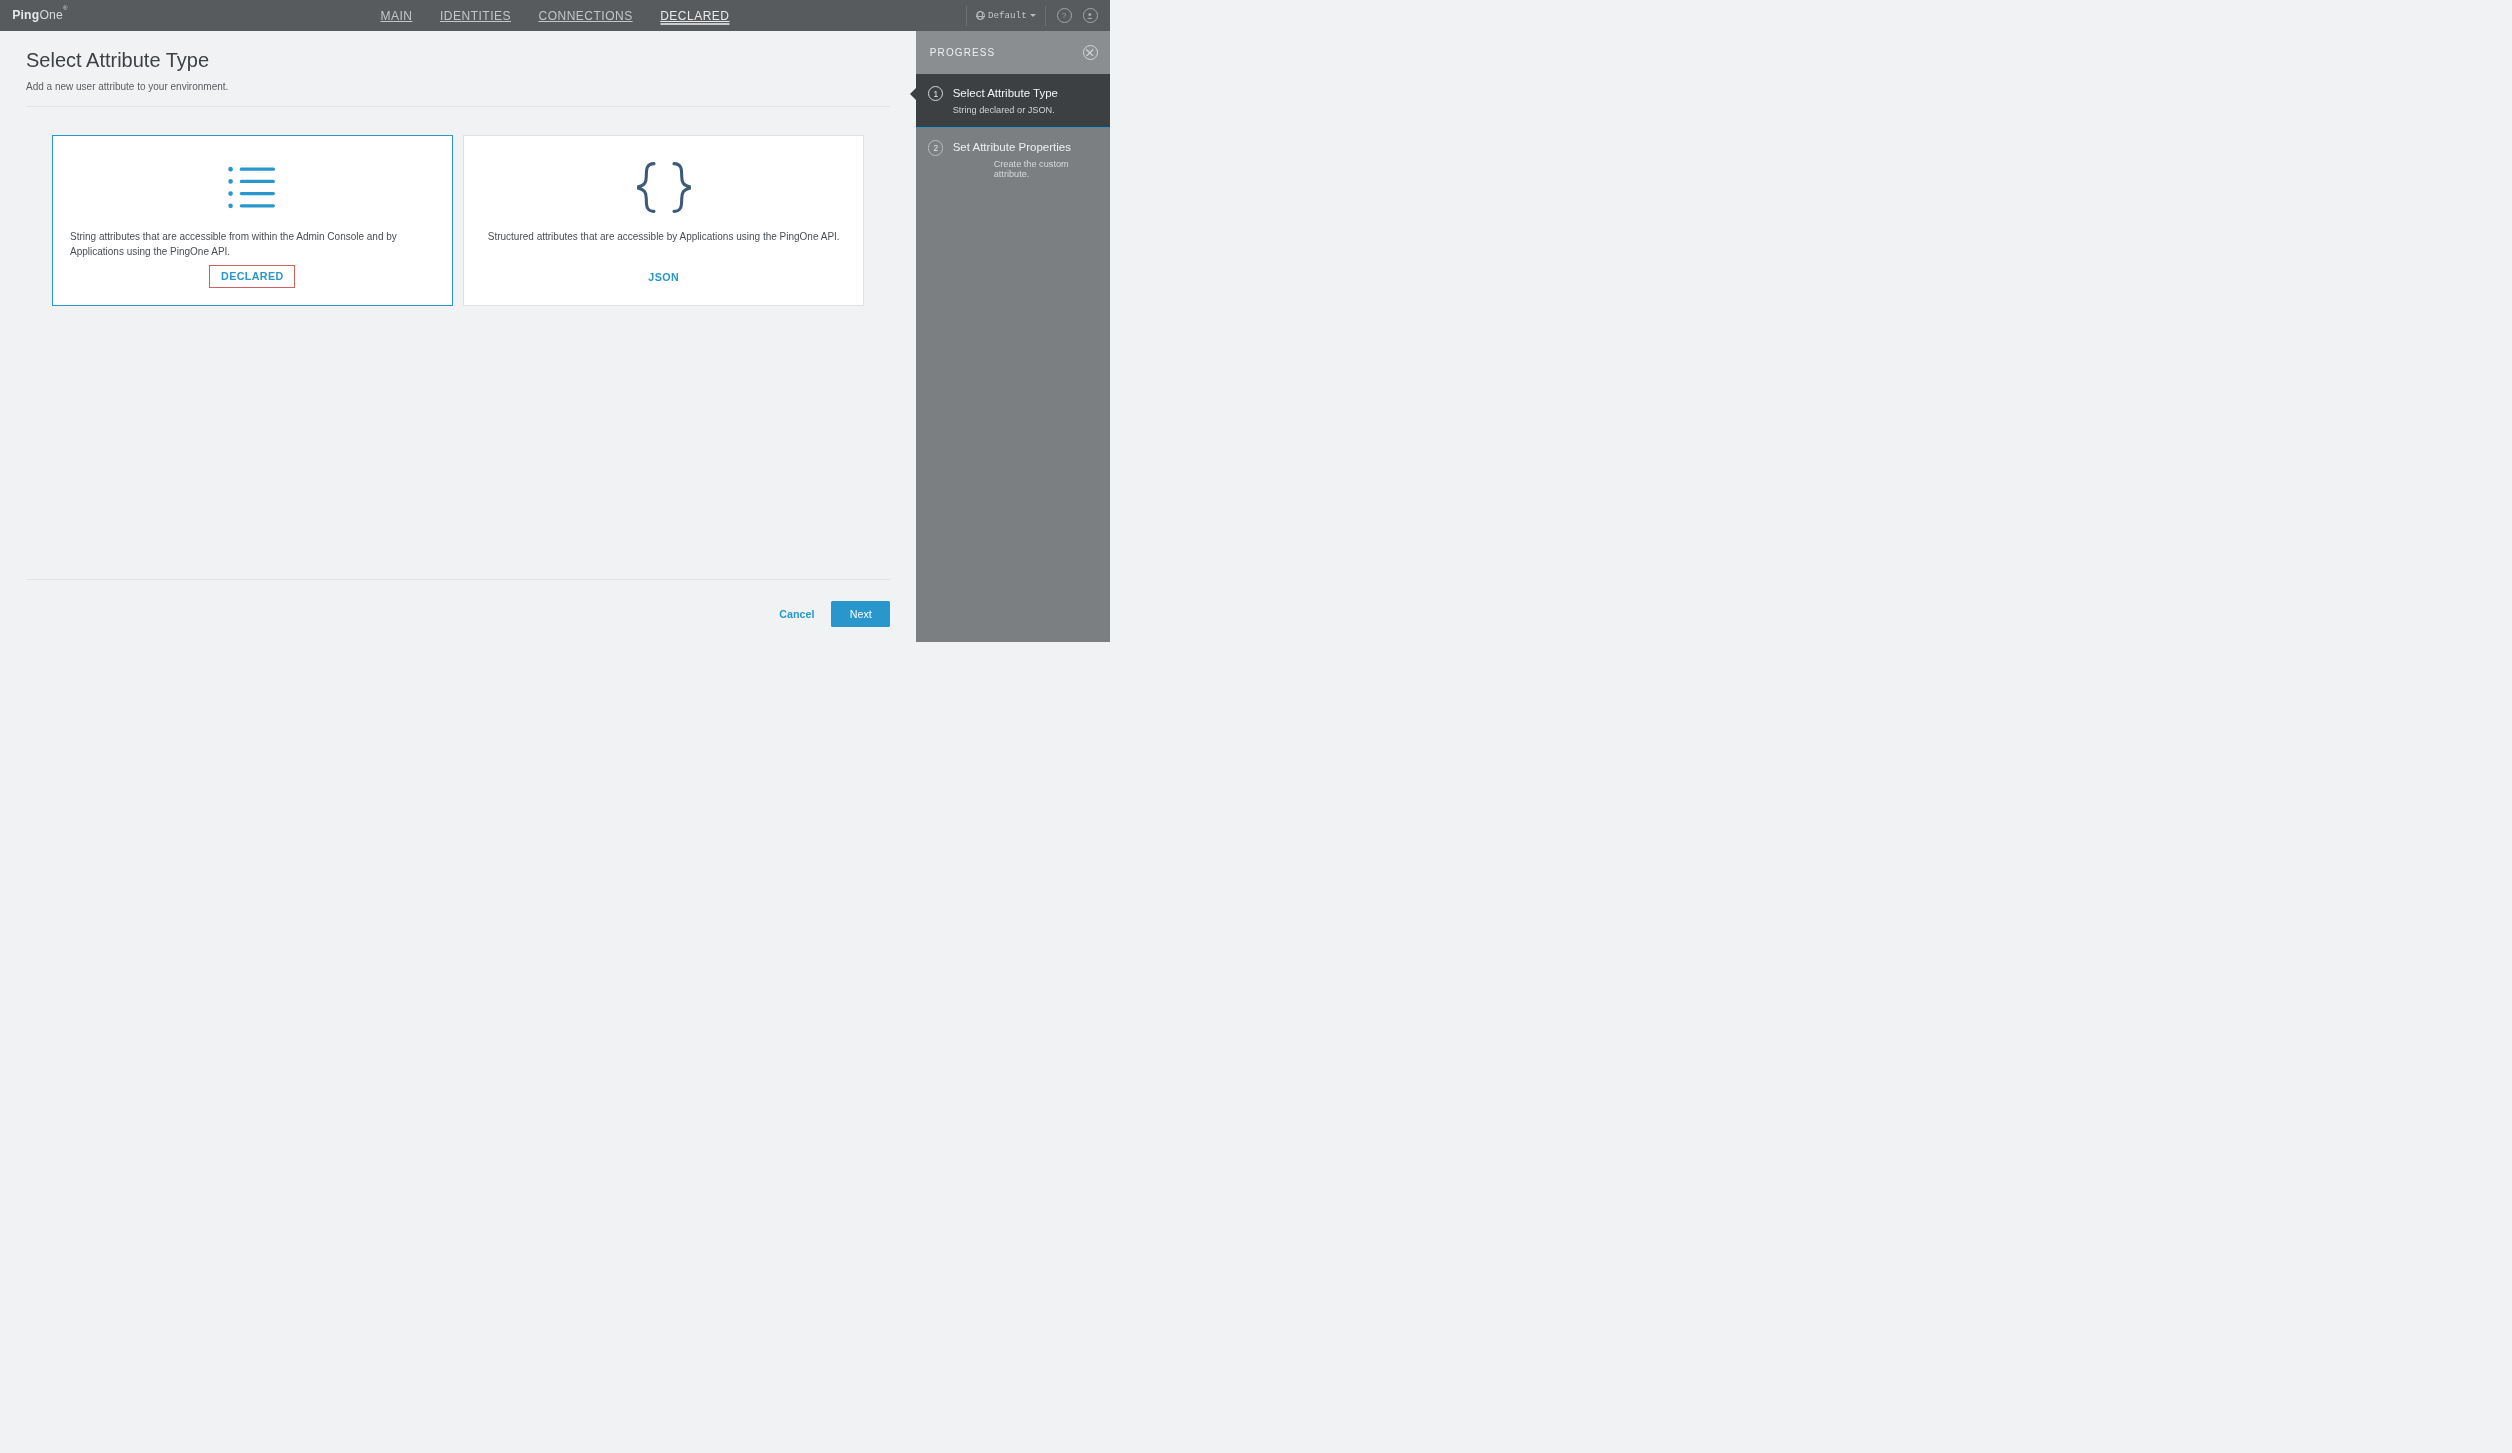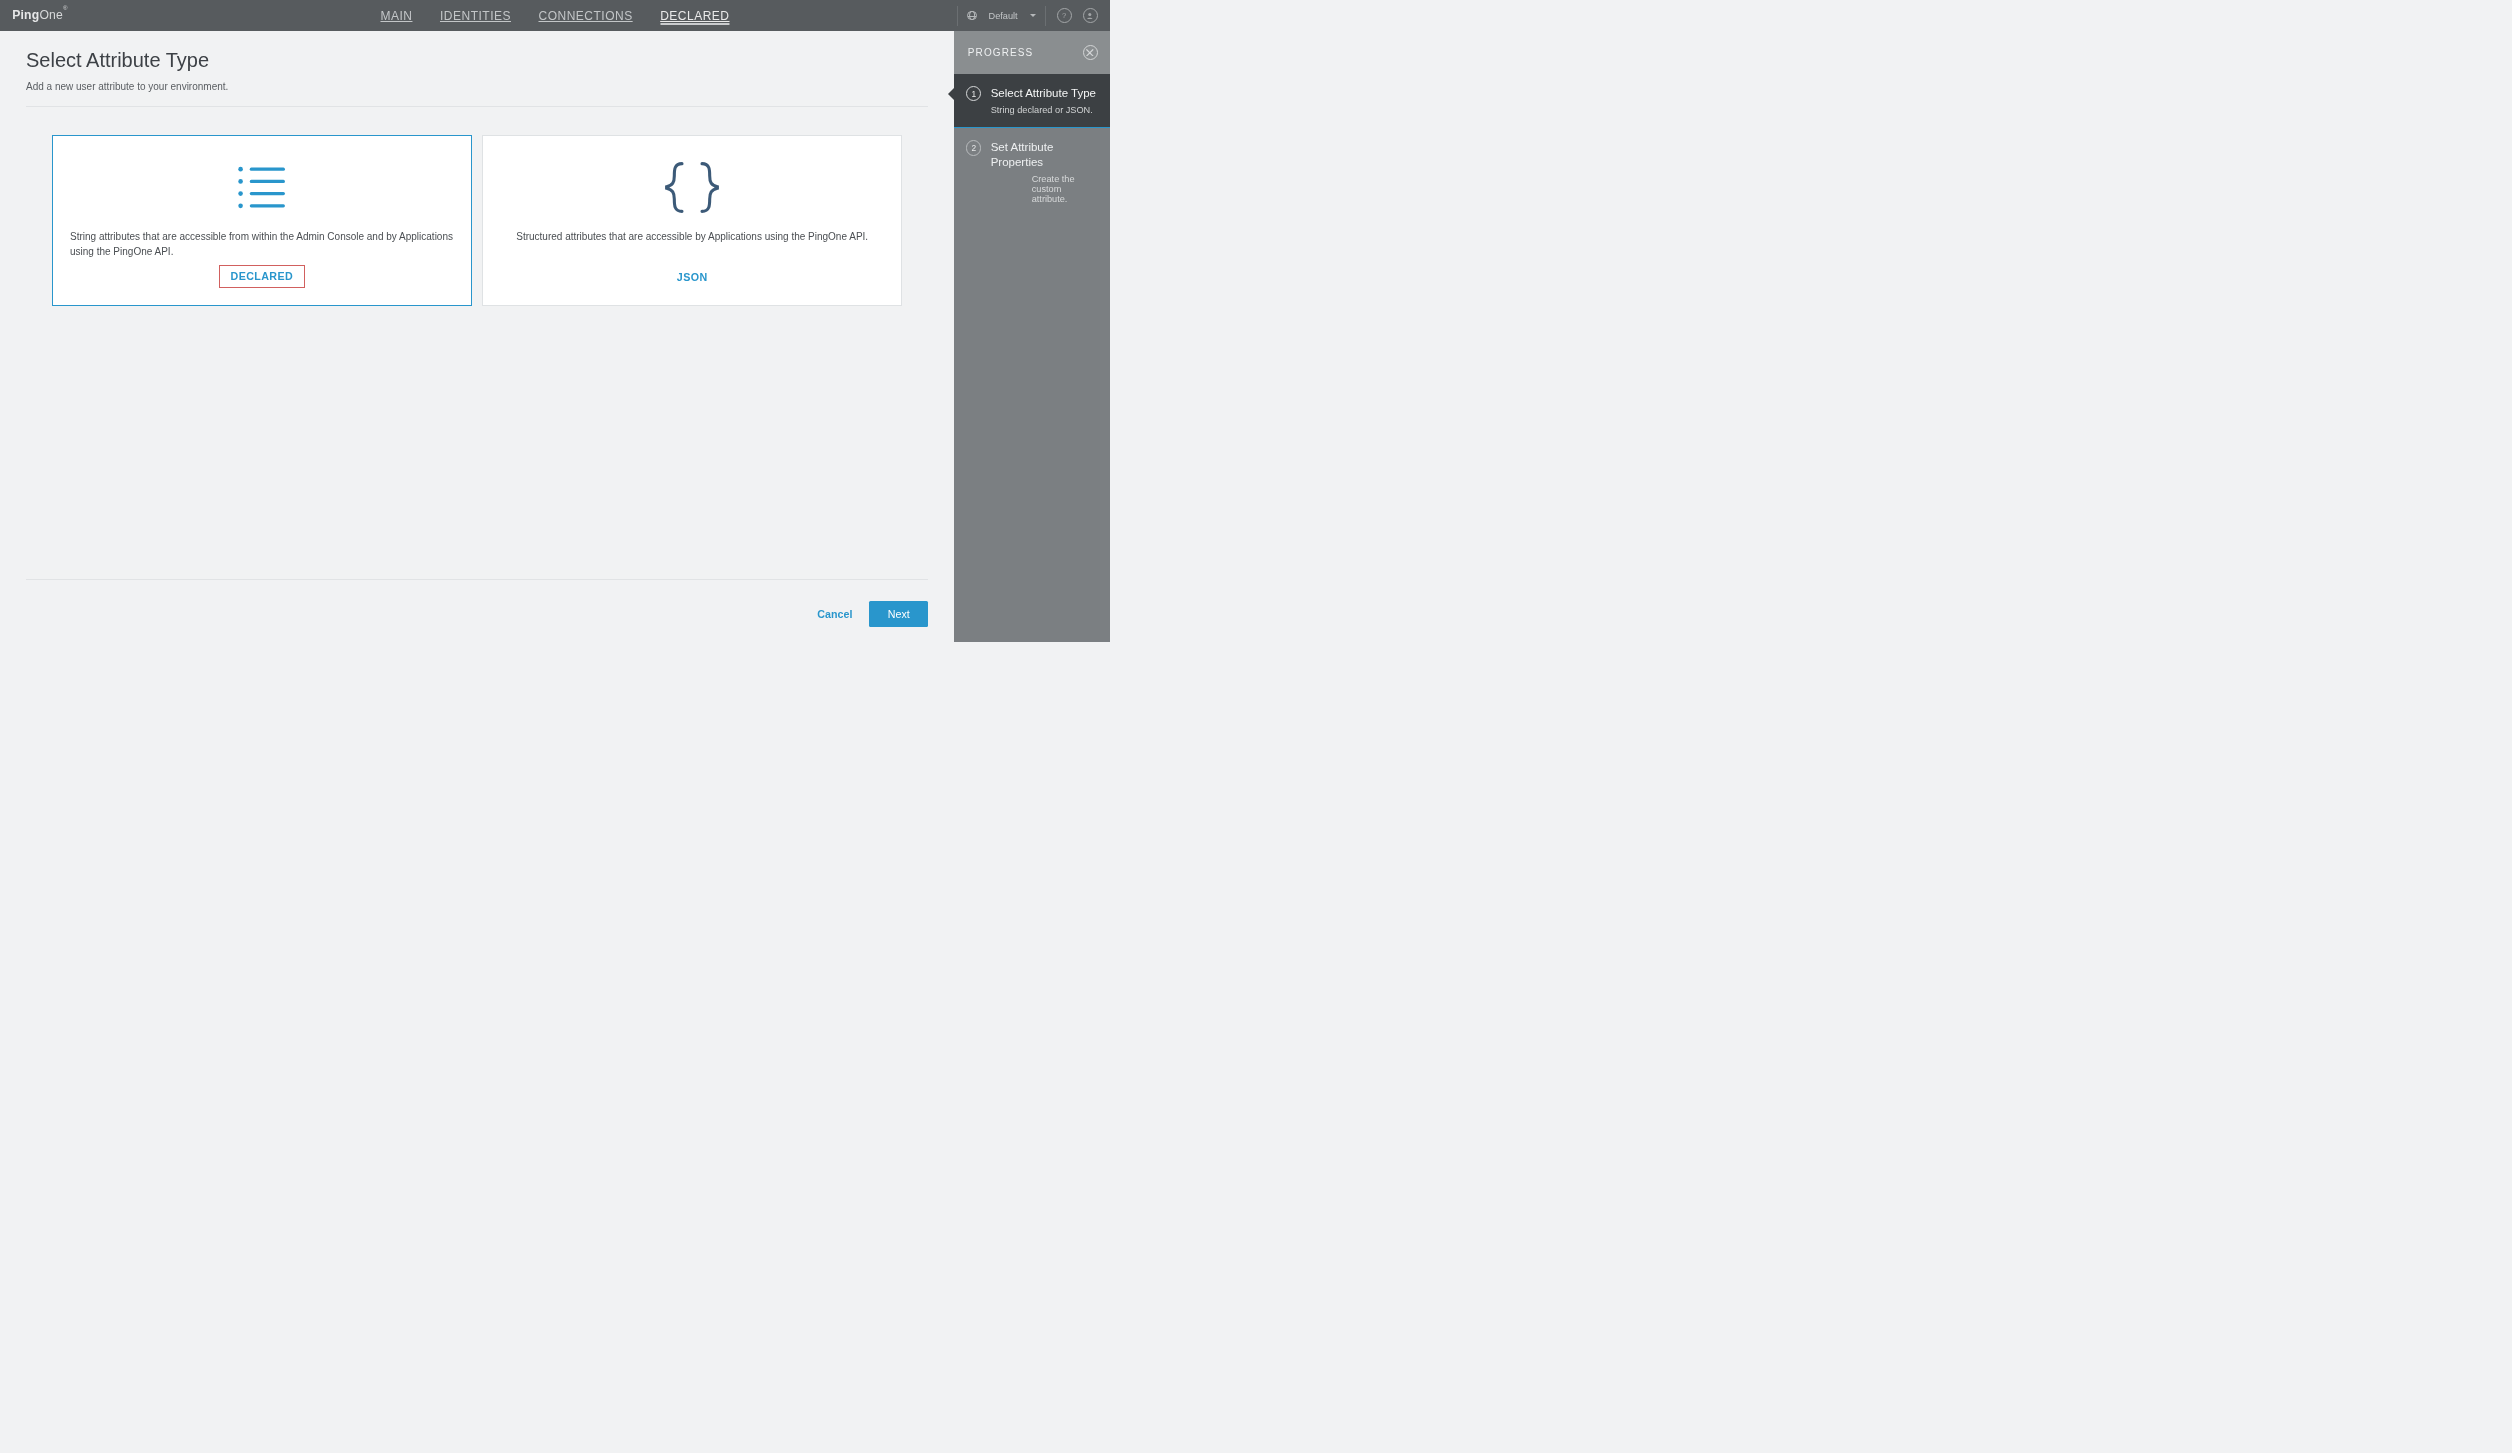--- a/index.html
+++ b/index.html
@@ -62,26 +62,27 @@
       margin-left: auto;
       display: flex;
       align-items: center;
       gap: 10.7px;
       color: #c3c6c8;
       font-size: 9.2px;
     }
     .env-selector {
       display: flex;
       align-items: center;
-      gap: 12px;
+      gap: 3px;
       padding: 0 9.2px;
       border-left: 0.8px solid #6b6f72;
       border-right: 0.8px solid #6b6f72;
       height: 20px;
       cursor: pointer;
+      font-family: Liberation Mono, monospace;
     }
     .icon-circle {
       width: 15.3px; height: 15.3px;
       border: 1.1px solid #a3a6a8;
       border-radius: 50%;
       display: flex;
       align-items: center;
       justify-content: center;
       font-size: 7.6px;
       color: #a3a6a8;
@@ -169,21 +170,21 @@
       border: none;
       color: #fff;
       font-size: 10.7px;
       font-weight: 500;
       padding: 6.9px 18.3px;
       border-radius: 1.5px;
       cursor: pointer;
       text-align: center;
     }
     .sidebar {
-      width: 156px;
+      width: 194px;
       background: #7b7f82;
       display: flex;
       flex-direction: column;
       color: #fff;
     }
     .sb-header {
       display: flex;
       align-items: center;
       justify-content: space-between;
       padding: 13.8px 12.2px 13.8px 13.8px;

